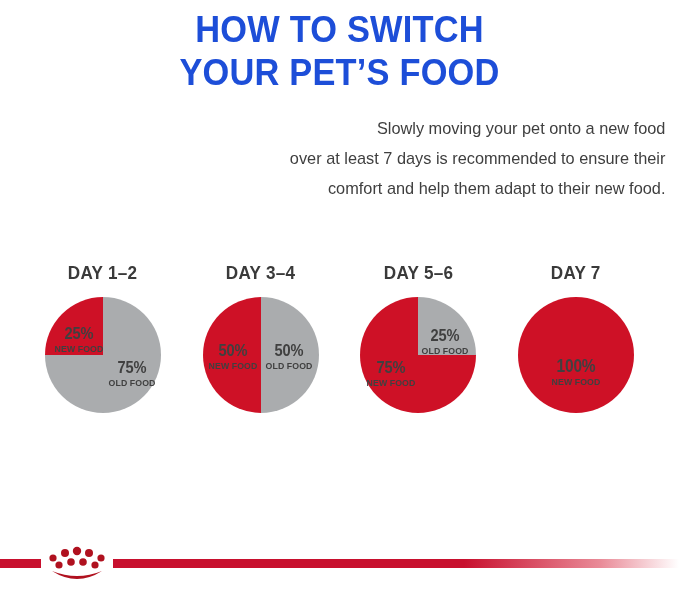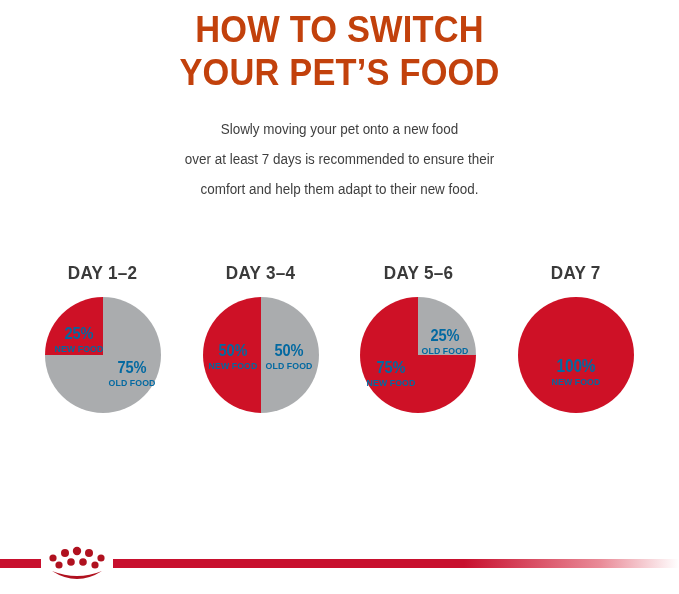--- a/index.html
+++ b/index.html
@@ -11,38 +11,38 @@
     height: 594px;
     background: #ffffff;
     font-family: "Liberation Sans", sans-serif;
     overflow: hidden;
     position: relative;
   }
 
   
   .headline {
     text-align: center;
-    color: #c2410c;
+    color: #1d4ed8;
     font-family: "Liberation Sans", sans-serif;
     font-weight: bold;
     font-size: 37px;
     line-height: 43px;
     letter-spacing: 0.2px;
     padding-top: 8px;
   }
   .headline .hl-line {
     display: block;
     transform: scaleX(0.93);
   }
 
   
   .intro {
-    text-align: center;
+    text-align: right;
     color: #3F3F3F;
-    font-size: 14px;
+    font-size: 17px;
     line-height: 30px;
     margin-top: 20px;
   }
   .intro .copy-line {
     display: block;
     transform: scaleX(0.96);
   }
 
   
   .pies {
@@ -79,21 +79,21 @@
   .pie-disc {
     position: absolute;
     inset: 0;
     border-radius: 50%;
   }
 
   
   .slice-label {
     position: absolute;
     text-align: center;
-    color: #0369a1;
+    color: #404040;
     line-height: 1;
     white-space: nowrap;
   }
   .slice-label .pct {
     display: block;
     font-size: 17px;
     font-weight: bold;
     transform: scaleX(0.86);
     letter-spacing: -0.2px;
   }

